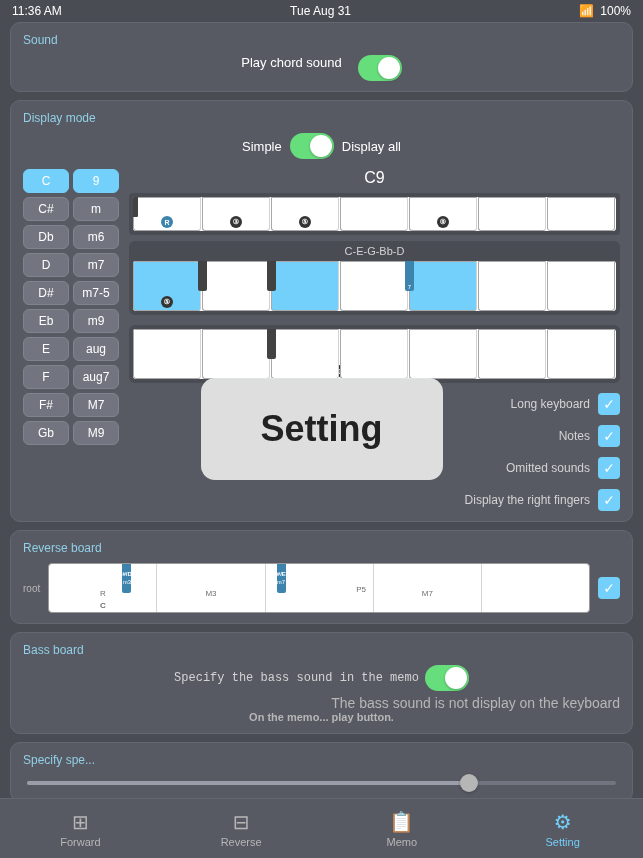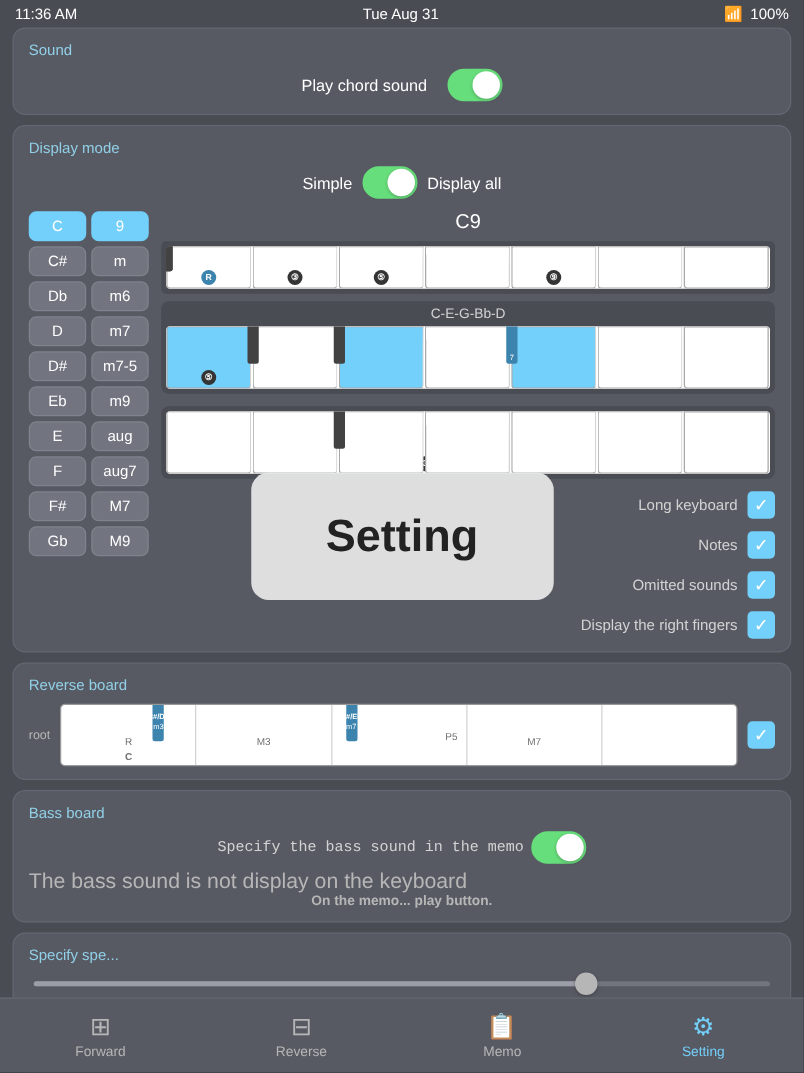--- a/index.html
+++ b/index.html
@@ -65,21 +65,20 @@
       border-radius: 50%;
       top: 2px;
       right: 2px;
       box-shadow: 0 1px 3px rgba(0,0,0,0.3);
     }
 
     
     .sound-section {
       display: flex;
       justify-content: center;
-      align-items: center;
       gap: 16px;
     }
 
     
     .display-mode-header {
       display: flex;
       justify-content: center;
       align-items: center;
       gap: 8px;
       margin-bottom: 10px;
@@ -532,21 +531,21 @@
     <div class="checkbox-icon">✓</div>
   </div>
 </div>
 
 <div class="section">
   <div class="section-title">Bass board</div>
   <div class="section-content-row">
     <span class="bass-note">Specify the bass sound in the memo</span>
     <div class="toggle"></div>
   </div>
-  <div style="font-size:17px;color:#aaa;text-align:left;margin-top:4px;">The bass sound is not display on the keyboard</div>
+  <div style="font-size:14px;color:#aaa;text-align:right;margin-top:4px;">The bass sound is not display on the keyboard</div>
   <div style="font-size:11px;color:#aaa;text-align:center;font-weight:bold;">On the memo... play button.</div>
 </div>
 
 <div class="section">
   <div class="section-title">Specify spe...</div>
   <div class="slider-row">
     <div class="slider-track">
       <div class="slider-fill"></div>
       <div class="slider-thumb"></div>
     </div>

